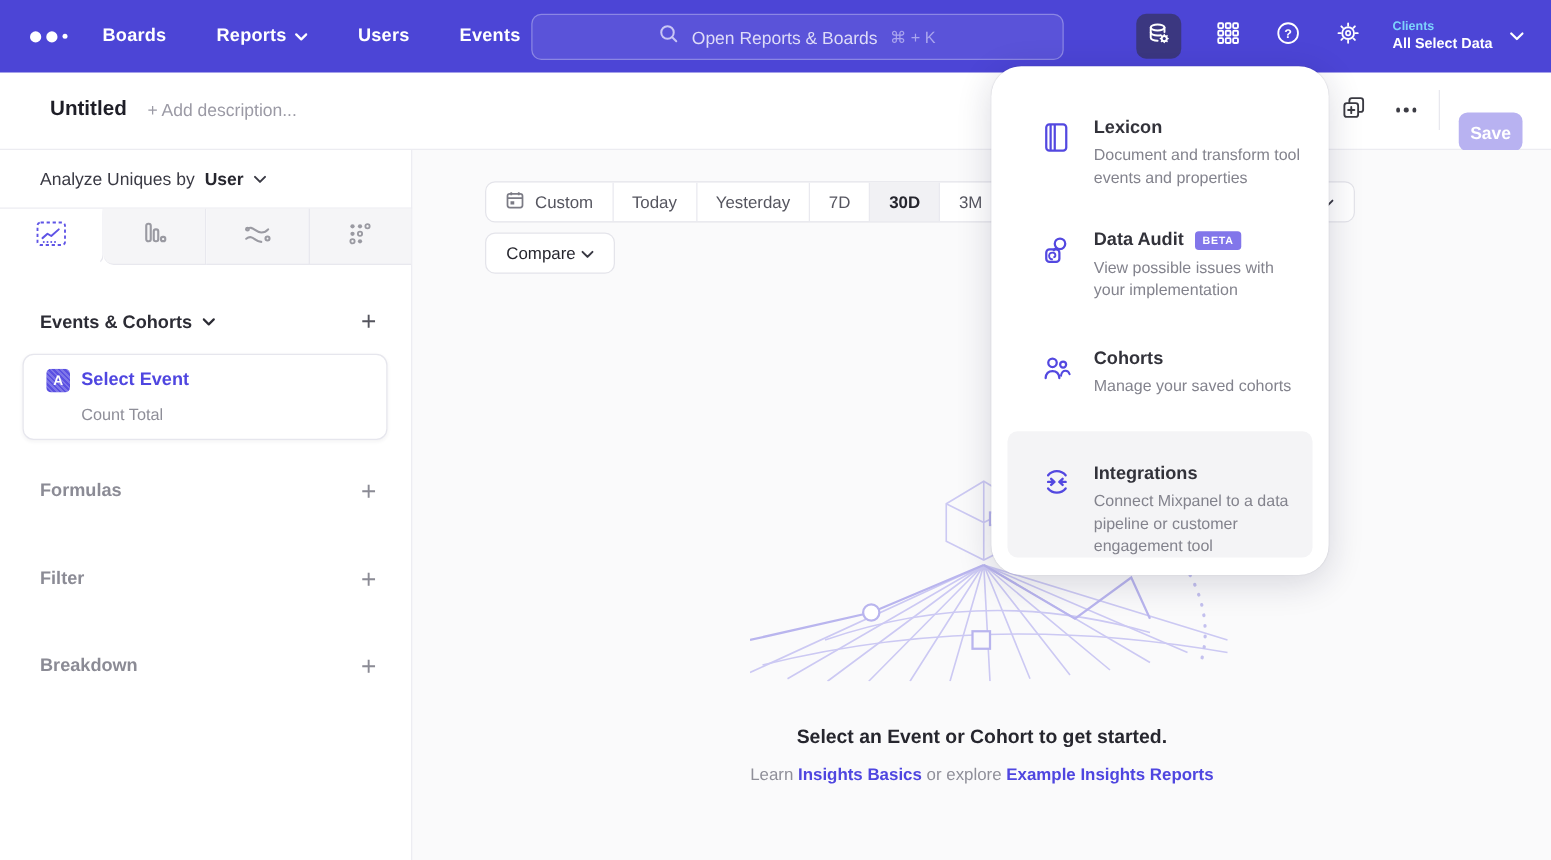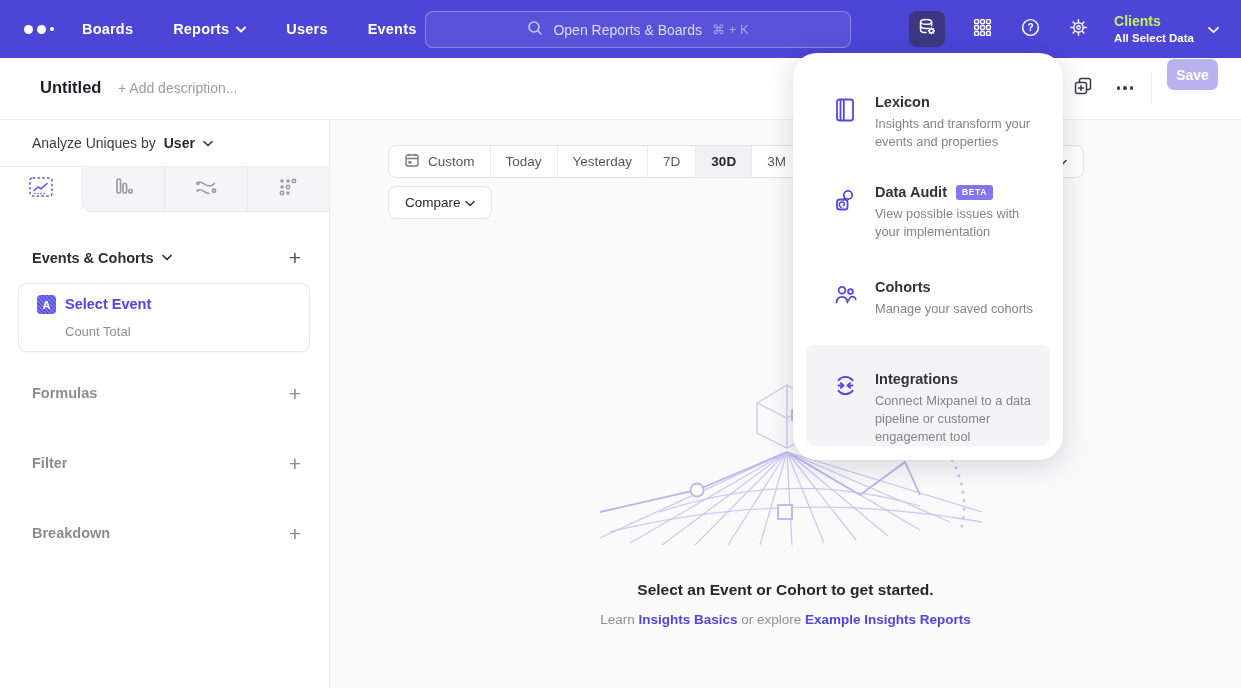--- a/index.html
+++ b/index.html
@@ -22,35 +22,35 @@
     border-radius:8px; display:flex; align-items:center; justify-content:center;
     gap:10px; cursor:text; }
   #nav-search .ph { color:#dedcf8; font-size:14px; }
   #nav-search .sc { color:#aaa5ee; font-size:13px; }
   .nav-right { position:absolute; right:0; top:0; height:58px; display:flex;
     align-items:center; gap:0; }
   .nav-iconbtn { width:36px; height:36px; border-radius:8px; display:flex;
     align-items:center; justify-content:center; cursor:pointer; }
   .nav-iconbtn.active { background:#3b3780; }
   .clients { display:flex; align-items:center; gap:14px; margin:0 22px 0 18px; cursor:pointer; }
-  .clients .t1 { color:#bef264; font-size:14px; font-weight:700; line-height:1.3; }
+  .clients .t1 { color:#7dd3fc; font-size:10px; font-weight:700; line-height:1.3; }
   .clients .t2 { color:#fff; font-size:11.5px; font-weight:700; line-height:1.3; }
 
   
   #rheader { position:absolute; left:0; top:58px; width:1241px; height:62px;
     background:#fff; border-bottom:1px solid #ececf1; }
   #rtitle { position:absolute; left:40px; top:20px; font-size:16.5px; font-weight:700; color:#1e1e27; }
   #rdesc { position:absolute; left:118px; top:22px; font-size:14px; color:#9b9aa5; cursor:text; }
   #copy-btn { position:absolute; left:1070px; top:17px; width:26px; height:26px;
     display:flex; align-items:center; justify-content:center; cursor:pointer; }
   #more-btn { position:absolute; left:1110px; top:17px; width:30px; height:26px;
     display:flex; align-items:center; justify-content:center; gap:3px; cursor:pointer; }
   #more-btn i { width:3.5px; height:3.5px; border-radius:50%; background:#3c3c44; }
   #hdr-divider { position:absolute; left:1151px; top:14px; width:1px; height:32px; background:#e8e8ee; }
-  #save-btn { position:absolute; left:1167px; top:1px; width:51px; height:31px;
+  #save-btn { position:absolute; left:1167px; top:32px; width:51px; height:31px;
     background:#b8b2f1; color:#fff; font-size:14px; font-weight:600; border:none;
     border-radius:7px; cursor:default; }
 
   
   #sidebar { position:absolute; left:0; top:120px; width:330px; height:568px;
     background:#fff; border-right:1px solid #e8e8ee; }
   #analyze-row { position:absolute; left:0; top:0; width:330px; height:47px;
     border-bottom:1px solid #ececf1; display:flex; align-items:center; padding-left:32px;
     font-size:14px; color:#3a3a44; gap:5px; }
   #analyze-row b { font-weight:700; color:#26262e; margin-left:3px; }
@@ -359,21 +359,21 @@
 
 <div id="panel">
   <div class="pitem" style="top:41px; height:86px;">
     <span class="picon"><svg width="24" height="26" viewBox="0 0 24 26" fill="none" stroke="#5348e0" stroke-width="1.8">
           <rect x="4" y="2.5" width="16" height="21" rx="2.5"></rect>
           <path d="M7.5 2.5v21 M10.8 2.5v21"></path>
         </svg></span>
     <span class="ptitle">
         <span>Lexicon</span>
       </span>
-    <span class="pdesc">Insights and transform your events and properties</span>
+    <span class="pdesc">Document and transform tool events and properties</span>
   </div>
 
   <div class="pitem" style="top:131px; height:92px;">
     <span class="picon"><svg width="24" height="26" viewBox="0 0 24 26" fill="none" stroke="#5348e0" stroke-width="1.8">
           <circle cx="15" cy="8" r="4.2"></circle>
           <path d="M12 11.2 L9.5 13.7"></path>
           <rect x="4" y="12.5" width="10.5" height="10" rx="2.6"></rect>
           <path d="M9.3 20.5c-1.9 0-3-1.1-3-2.7 0-1.6 1.2-2.7 2.8-2.7 1.3 0 2.2.9 2.2 2.1 0 1-.7 1.6-1.6 1.6" stroke-width="1.5"></path>
         </svg></span>
     <span class="ptitle">

